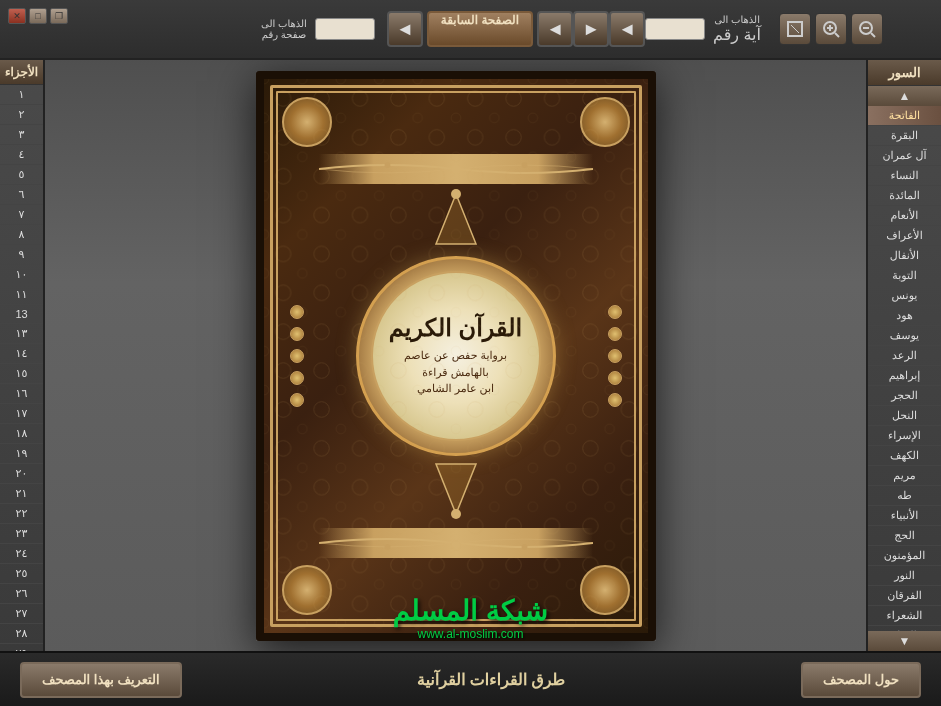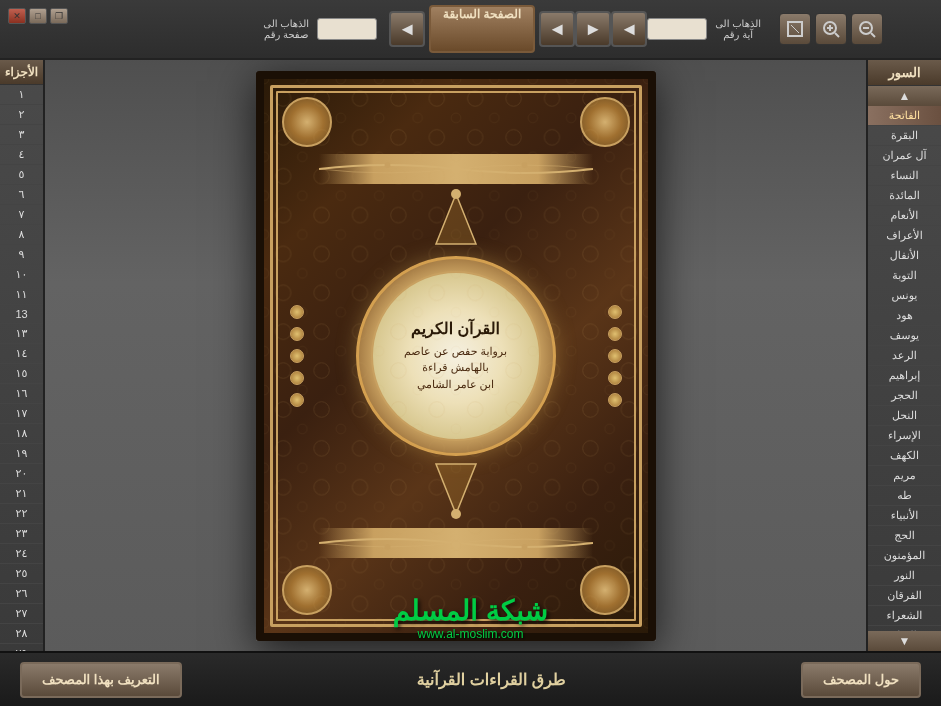--- a/index.html
+++ b/index.html
@@ -112,21 +112,21 @@
       height: 22px;
       background: #e8e0d0;
       border: 1px solid #888;
       border-radius: 3px;
       text-align: center;
       font-size: 11px;
       direction: rtl;
     }
 
     .nav-page-btn {
-      height: 48px;
+      height: 36px;
       padding: 0 12px;
       background: linear-gradient(180deg, #a08060 0%, #6a4a2a 100%);
       border: 2px solid #7a5a3a;
       border-radius: 4px;
       cursor: pointer;
       color: #f0e0c0;
       font-size: 12px;
       font-weight: bold;
     }
 
@@ -312,21 +312,21 @@
       display: flex;
       flex-direction: column;
       align-items: center;
       justify-content: center;
       border: 2px solid #c8a060;
       text-align: center;
       padding: 10px;
     }
 
     .quran-title {
-      font-size: 16px;
+      font-size: 24px;
       color: #2a1a08;
       font-weight: bold;
       margin-bottom: 5px;
       font-family: 'Arial', serif;
     }
 
     .quran-subtitle {
       font-size: 11px;
       color: #4a2a10;
       line-height: 1.5;
@@ -396,20 +396,21 @@
       color: #f0e0c0;
       font-size: 13px;
       font-weight: bold;
       text-align: right;
     }
 
     .footer-center {
       display: flex;
       flex-direction: column;
       align-items: center;
+      font-family: Liberation Serif, serif;
     }
 
     .footer-title {
       color: #e0d0a0;
       font-size: 16px;
       font-weight: bold;
     }
 
     
     .watermark {
@@ -473,21 +474,21 @@
       <div class="zoom-btn">
         <svg width="18" height="18" viewBox="0 0 18 18">
             <rect x="2" y="2" width="14" height="14" stroke="#ccc" stroke-width="2" fill="none"></rect>
             <line x1="5" y1="5" x2="13" y2="13" stroke="#ccc" stroke-width="1"></line>
           </svg>
       </div>
     </div>
 
     <div style="display:flex;flex-direction:column;align-items:center;margin:0 8px;">
       <span style="font-size:10px;color:#ccc;direction:rtl;">الذهاب الى</span>
-      <span style="font-size:10px;color:#ccc;direction:rtl;">آية رقم</span>
+      <span style="font-size:16px;color:#ccc;direction:rtl;">آية رقم</span>
     </div>
     <input class="nav-input" type="text" style="">
     <div class="nav-arrow-btn">◄</div>
 
     <div class="nav-arrow-btn">►</div>
     <div class="nav-arrow-btn">◄</div>
     <div class="nav-page-btn" style="margin:0 4px;">
       <span>الصفحة السابقة</span>
     </div>
 

